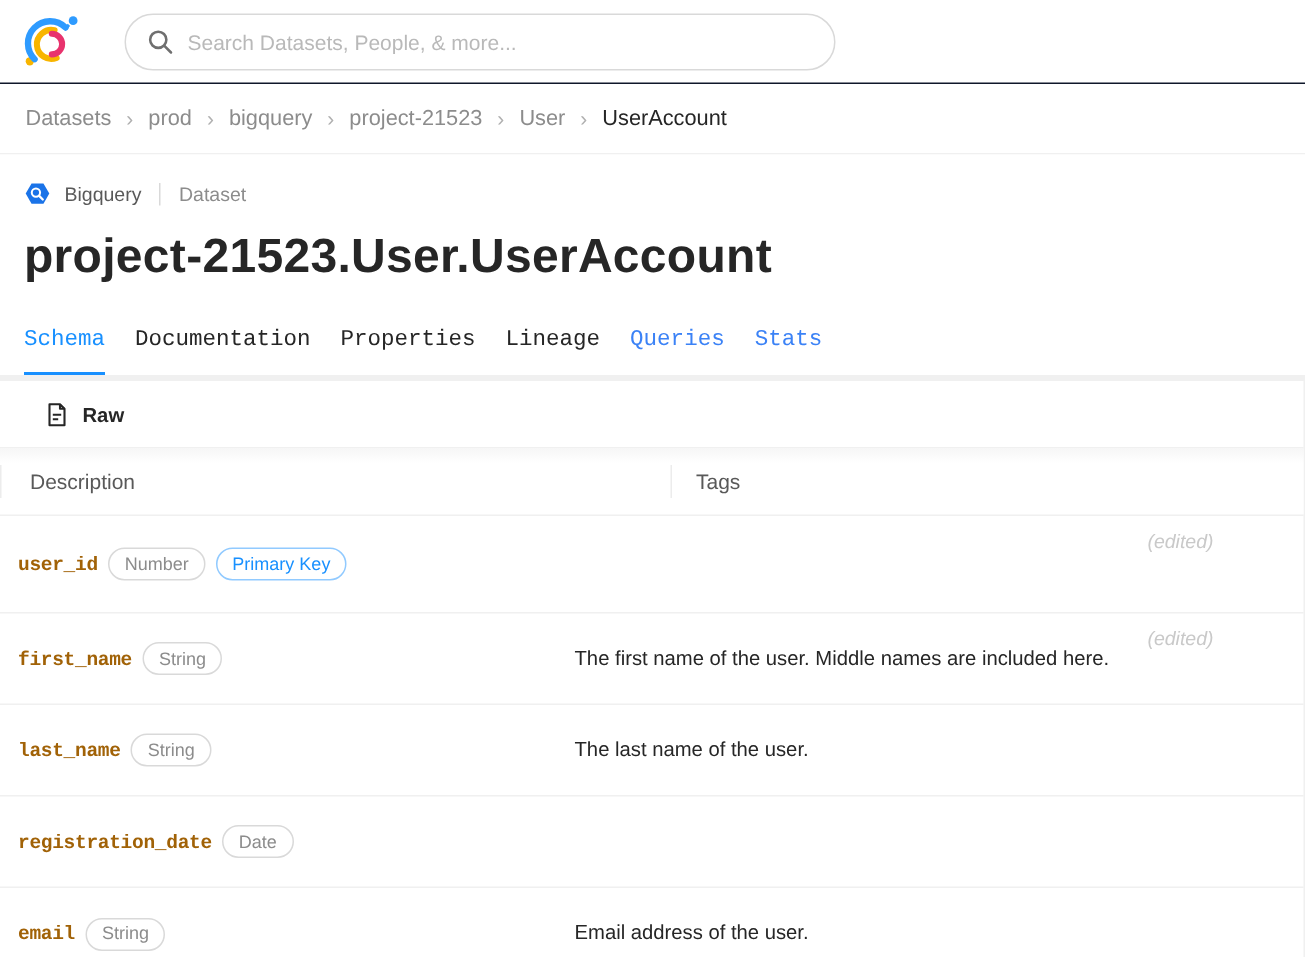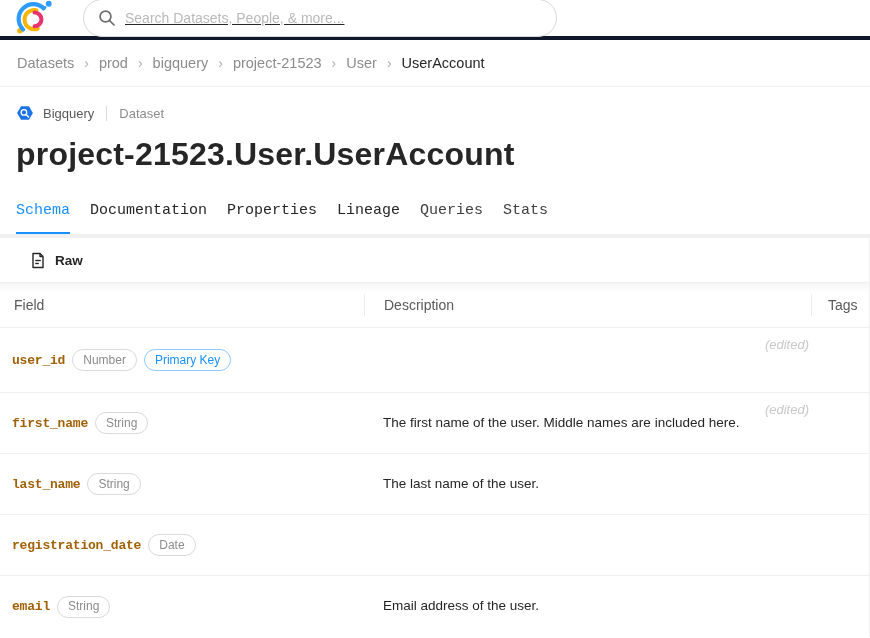--- a/index.html
+++ b/index.html
@@ -1,21 +1,21 @@
 <!DOCTYPE html>
 <html><head>
 <meta charset="utf-8">
 <style>
   * { margin: 0; padding: 0; box-sizing: border-box; }
   html, body { width: 870px; height: 638px; overflow: hidden; background: #fff;
     font-family: "Liberation Sans", sans-serif; color: #262626; }
 
   
-  .topnav { height: 40px; display: flex; align-items: center;
-    border-bottom: 4px solid #0f172a; background: #fff; text-decoration: underline; }
+  .topnav { height: 56px; display: flex; align-items: center;
+    border-bottom: 1px solid #0f172a; background: #fff; }
   .logo { width: 44px; height: 44px; margin-left: 13px; flex: 0 0 auto; cursor: pointer; }
   .searchbox { margin-left: 26px; width: 474px; height: 38px; border: 1px solid #d9d9d9;
     border-radius: 20px; display: flex; align-items: center; padding: 0 14px; gap: 9px; background: #fff; }
   .searchbox input { border: none; outline: none; flex: 1; font-size: 14px;
     font-family: "Liberation Sans", sans-serif; color: #262626; background: transparent; }
   .searchbox input::placeholder { color: #b9b9b9; }
 
   
   .breadcrumb { height: 47px; display: flex; align-items: center; gap: 10px;
     padding-left: 17px; border-bottom: 1px solid #f0f0f0; font-size: 14.5px; color: #8c8c8c; }
@@ -30,21 +30,21 @@
   .platform-divider { width: 1px; height: 15px; background: #d9d9d9; margin: 0 12px; }
   .entity-type { font-size: 13px; color: #8c8c8c; }
   .entity-title { margin-top: 13px; font-size: 32px; font-weight: 700; color: #262626;
     letter-spacing: 0.2px; }
 
   
   .tab-bar { display: flex; gap: 20px; margin-top: 29px; font-family: Liberation Mono, monospace; }
   .tab { font-size: 15px; padding-bottom: 13px; border-bottom: 2px solid transparent;
     color: #262626; cursor: pointer; }
   .tab.active { color: #1890ff; border-bottom-color: #1890ff; }
-  .tab.disabled { color: #404040; cursor: default; }
+  .tab.disabled { color: #3b82f6; cursor: default; }
 
   .section-divider { height: 4px; background: #f0f0f0; }
 
   
   .content { background: #fff; border-right: 1px solid #f0f0f0; }
   .toolbar { height: 45px; display: flex; align-items: center; gap: 9px;
     padding-left: 30px; border-bottom: 1px solid #f0f0f0; }
   .toolbar-label { font-size: 13.5px; font-weight: 700; color: #262626; }
 
   
@@ -136,21 +136,20 @@
     <svg width="16" height="17" viewBox="0 0 16 17">
       <path d="M3 1.5 H10 L13 4.5 V15.5 H3 Z" fill="none" stroke="#262626" stroke-width="1.4" stroke-linejoin="round"></path>
       <path d="M10 1.5 V4.5 H13" fill="none" stroke="#262626" stroke-width="1.4" stroke-linejoin="round"></path>
       <line x1="5.2" y1="8.5" x2="10.8" y2="8.5" stroke="#262626" stroke-width="1.4"></line>
       <line x1="5.2" y1="11.5" x2="8.8" y2="11.5" stroke="#262626" stroke-width="1.4"></line>
     </svg>
     <span class="toolbar-label">Raw</span>
   </div>
 
   <div class="thead">
-    <div class="th th-field">Field</div>
     <div class="col-div"></div>
     <div class="th th-desc">Description</div>
     <div class="col-div"></div>
     <div class="th th-tags">Tags</div>
   </div>
 
   <div>
   <div class="trow first">
     <div class="td-field">
       <span class="field-name">user_id</span>

